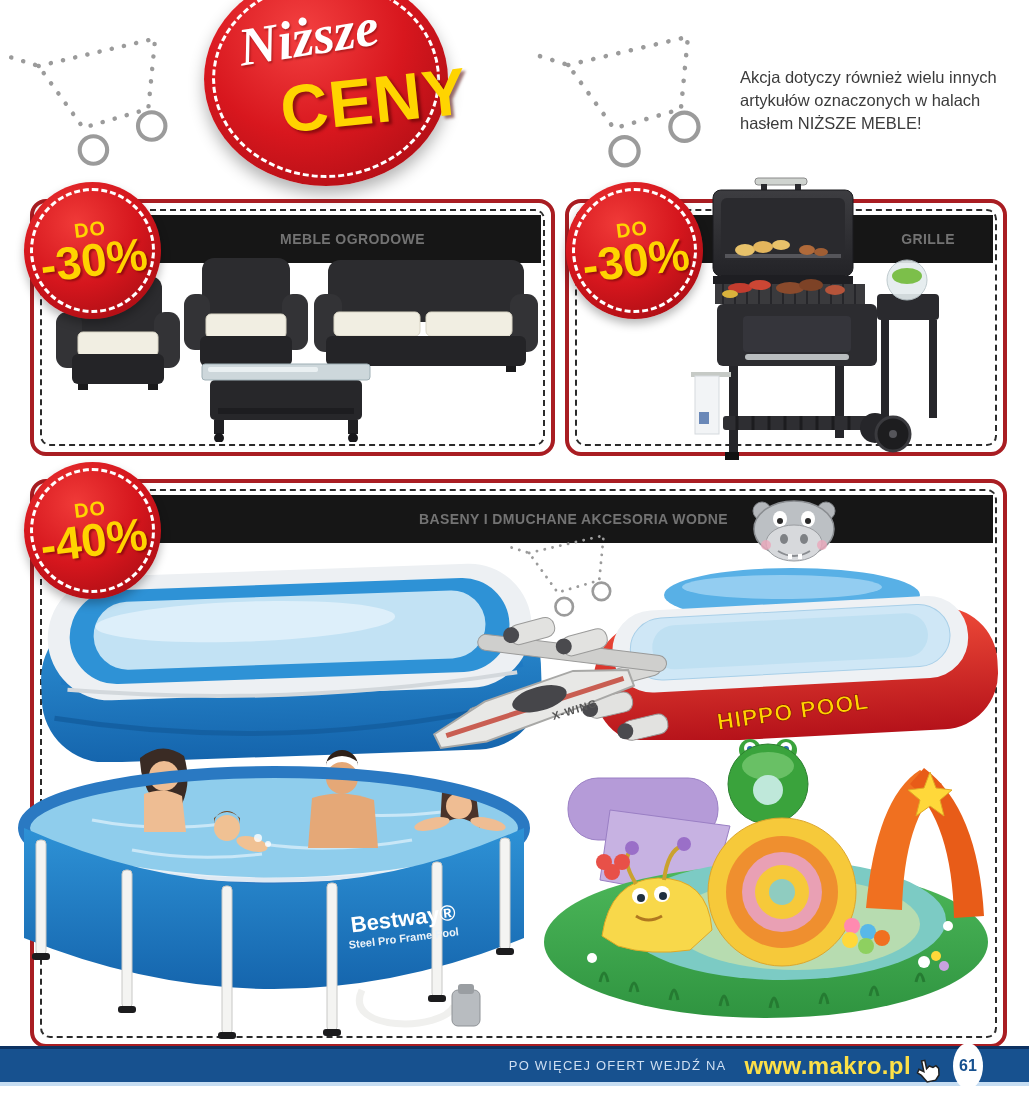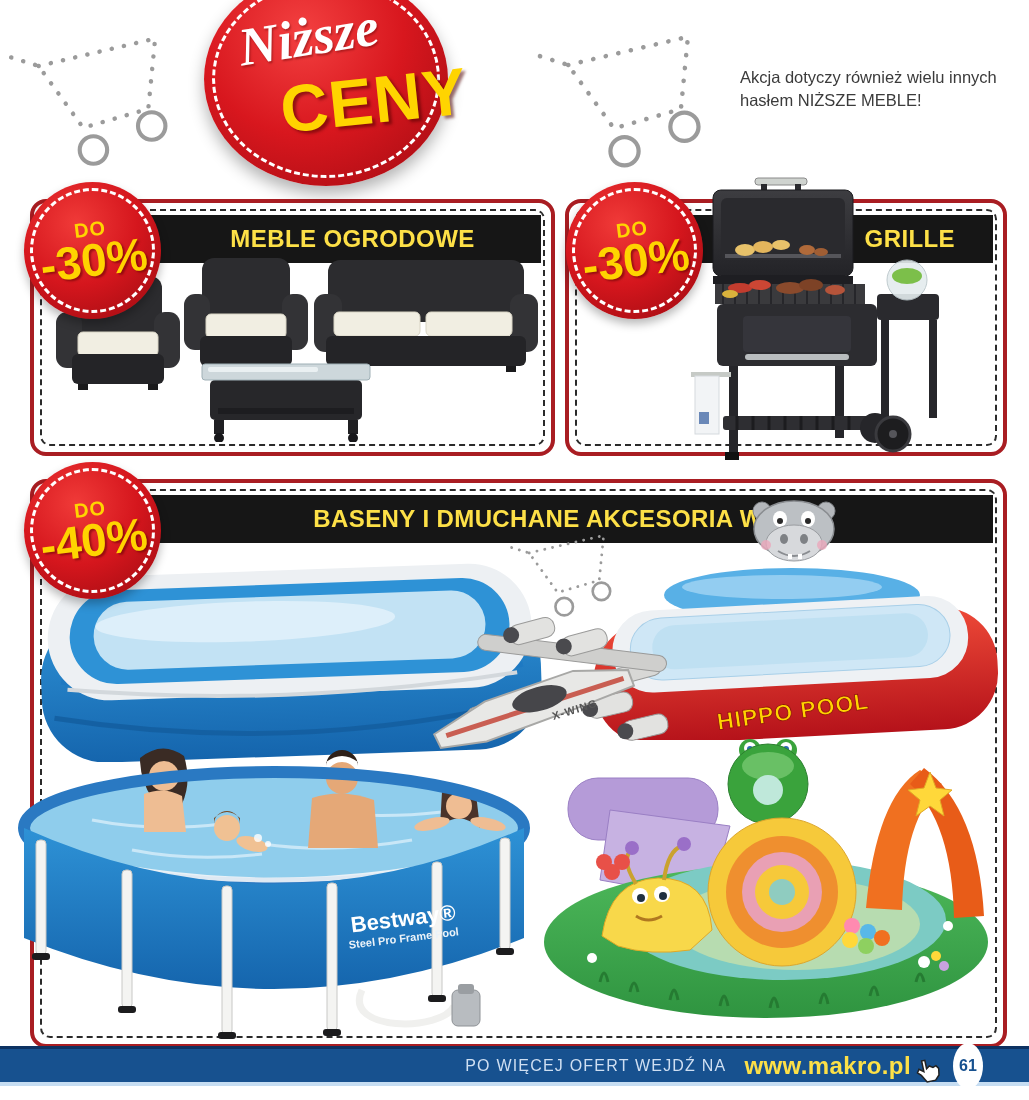--- a/index.html
+++ b/index.html
@@ -19,42 +19,42 @@
   .promo-badge::before{content:"";position:absolute;inset:8px;border:3px dashed #fff;border-radius:50%;}
   .promo-w1{position:absolute;left:34px;top:34px;font-family:"Liberation Serif",serif;font-style:italic;
      font-weight:bold;font-size:54px;color:#fff;transform:rotate(-9deg);text-shadow:1px 2px 2px rgba(90,0,0,.4);}
   .promo-w2{position:absolute;left:76px;top:90px;font-size:66px;font-weight:bold;color:#ffd400;
      transform:rotate(-6deg);letter-spacing:1px;text-shadow:3px 3px 3px rgba(80,0,0,.55);}
 
   
   .product-box{position:absolute;border:4px solid #a91d22;border-radius:16px;background:#fff;z-index:1;}
   .product-box::before{content:"";position:absolute;inset:6px;border:2px dashed #2a2a2a;border-radius:10px;}
   .box-header{position:absolute;left:10px;right:10px;top:12px;height:48px;background:#161616;
-     display:flex;align-items:center;justify-content:center;color:#fde047;font-weight:bold;font-size:24px;letter-spacing:.4px;}
+     display:flex;align-items:center;justify-content:center;color:#737373;font-weight:bold;font-size:14px;letter-spacing:.4px;}
   .hdr-shift-furn{padding-left:120px;}
   .hdr-shift-pools{padding-left:110px;}
   .hdr-grille{justify-content:flex-end;padding-right:38px;}
 
   
   .discount-badge{position:absolute;width:137px;height:137px;border-radius:50%;
      background:radial-gradient(circle at 38% 30%, #f03a38 0%, #d5161d 48%, #990a10 100%);
      box-shadow:0 5px 10px rgba(0,0,0,.28);display:flex;align-items:center;justify-content:center;z-index:8;}
   .discount-badge::before{content:"";position:absolute;inset:6px;border:3px dashed #fff;border-radius:50%;}
   .discount-inner{transform:rotate(-7deg);text-align:center;color:#ffd400;font-weight:bold;}
   .discount-do{font-size:20px;letter-spacing:1px;line-height:1;}
   .discount-val{font-size:46px;line-height:.95;text-shadow:2px 2px 2px rgba(90,0,0,.5);}
 
   .product-art{position:absolute;z-index:5;}
   .z6{z-index:6;}
 
   
   .footer{position:absolute;left:0;right:0;top:1046px;height:40px;box-sizing:border-box;background:#17518f;
      border-top:3px solid #0d3262;border-bottom:4px solid #c6ddf2;display:flex;align-items:center;
      justify-content:flex-end;padding-right:46px;z-index:9;}
-  .footer-cta{font-size:16px;letter-spacing:1.2px;color:#cfdff2;margin-right:18px;}
+  .footer-cta{font-size:13px;letter-spacing:1.2px;color:#cfdff2;margin-right:18px;}
   .footer-url{font-size:24px;font-weight:bold;color:#fde047;letter-spacing:.4px;}
   .hand-cursor{margin-left:2px;transform:rotate(-12deg) translateY(5px);}
   .page-circle{width:30px;height:46px;border-radius:50%;background:#fff;margin-left:14px;
      display:flex;align-items:center;justify-content:center;color:#17518f;font-weight:bold;font-size:16px;}
 </style>
 </head>
 <body>
 
 <div class="page">
 
@@ -91,20 +91,21 @@
       <use href="#cart-shape"></use>
     </svg>
 
   <div class="promo-badge">
     <span class="promo-w1">Niższe</span>
     <span class="promo-w2">CENY</span>
   </div>
 
   <div class="note">
     <div>Akcja dotyczy również wielu innych</div>
+    <div>artykułów oznaczonych w halach</div>
     <div>hasłem NIŻSZE MEBLE!</div>
   </div>
 
   <div class="product-box" style="left:30px;top:199px;width:517px;height:249px">
     <div class="box-header hdr-shift-furn">MEBLE OGRODOWE</div>
   </div>
 
   <div class="product-box" style="left:565px;top:199px;width:434px;height:249px">
     <div class="box-header hdr-grille">GRILLE</div>
   </div>

